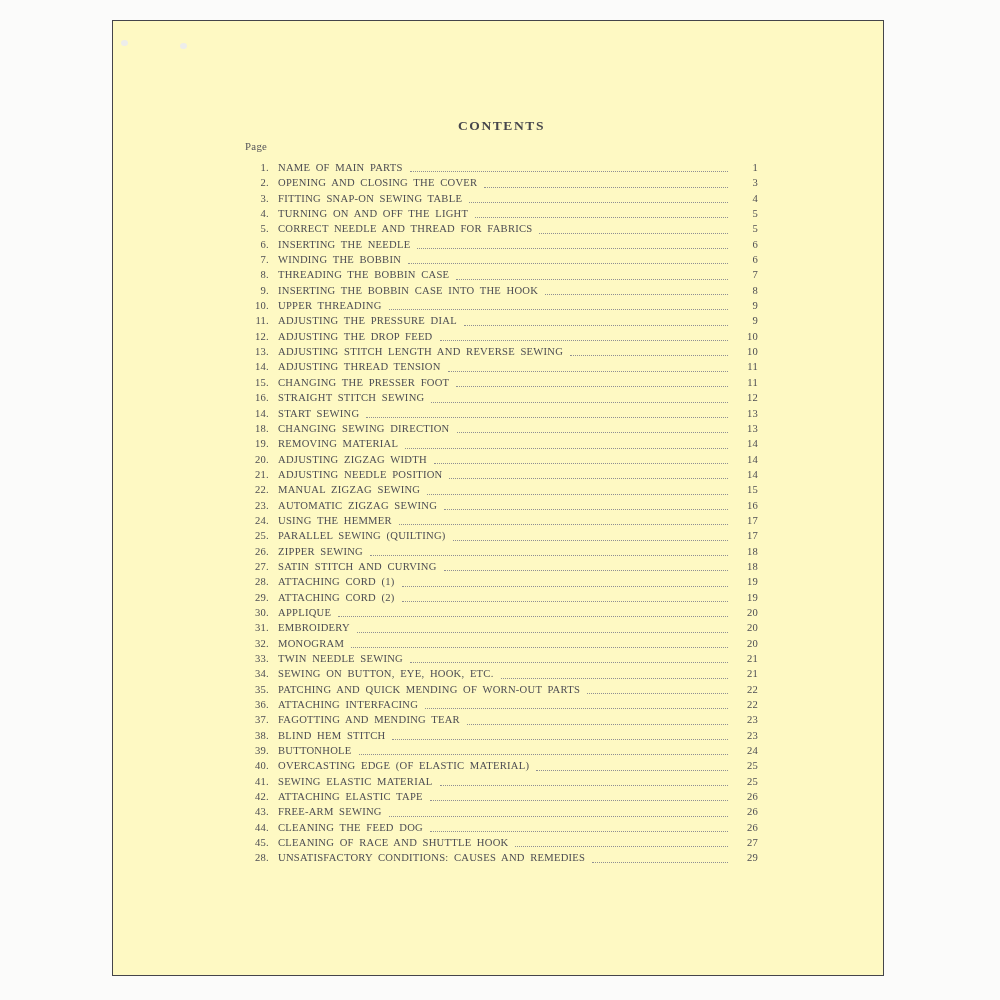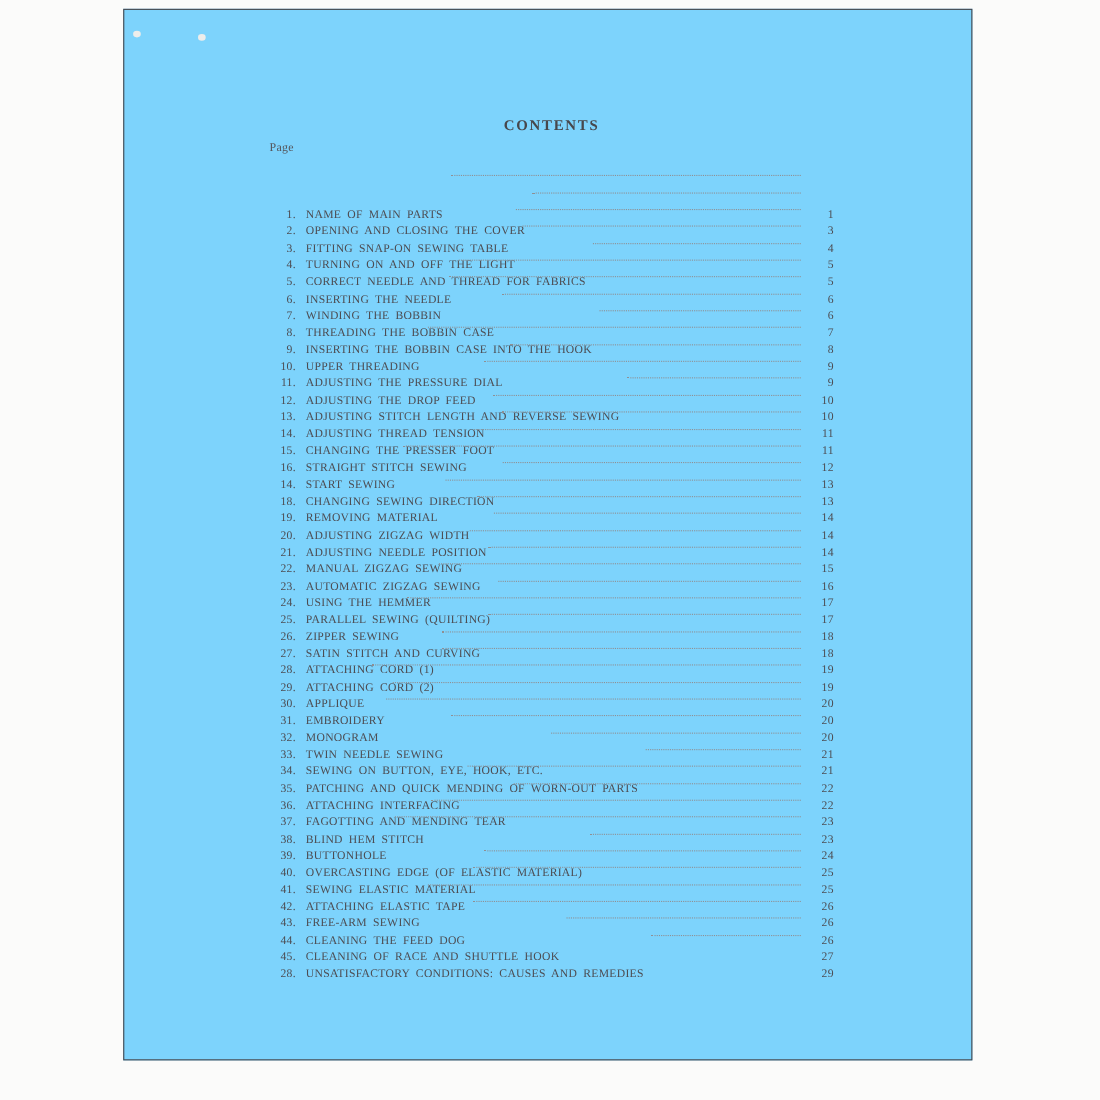--- a/index.html
+++ b/index.html
@@ -7,24 +7,24 @@
     padding: 0;
     width: 1000px;
     height: 1000px;
     background: #fbfbfa;
     font-family: "Liberation Serif", serif;
     overflow: hidden;
   }
   .scan-page {
     position: absolute;
     left: 112px;
-    top: 8px;
+    top: 20px;
     width: 772px;
     height: 956px;
-    background: #7dd3fc;
+    background: #fef9c3;
     border: 1.5px solid #45454a;
     box-sizing: border-box;
     text-decoration: underline;
   }
   .punch-hole {
     position: absolute;
     width: 7px;
     height: 6px;
     border-radius: 50%;
     background: #ededeb;
@@ -69,21 +69,20 @@
     white-space: nowrap;
   }
   .toc-num {
     flex: none;
     width: 24px;
     text-align: right;
   }
   .toc-title {
     flex: none;
     margin-left: 9px;
-    margin-top: 40px;
   }
   .toc-leader {
     flex: 1 1 auto;
     min-width: 10px;
     height: 0;
     align-self: flex-end;
     margin: 0 6px 5px 7px;
     border-bottom: 1.2px dotted #8f8f93;
   }
   .toc-page {

